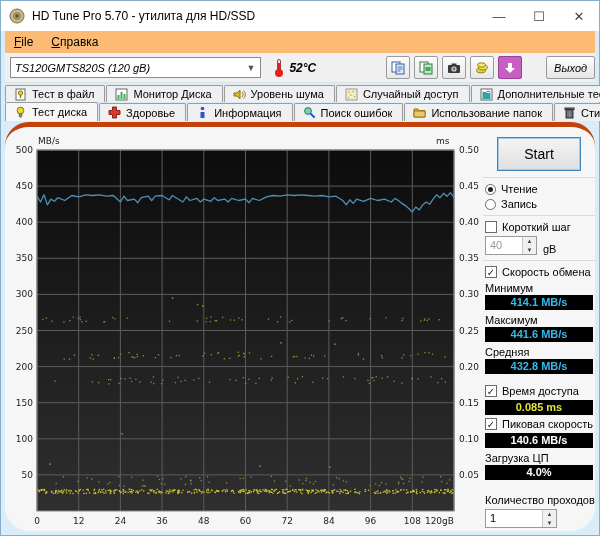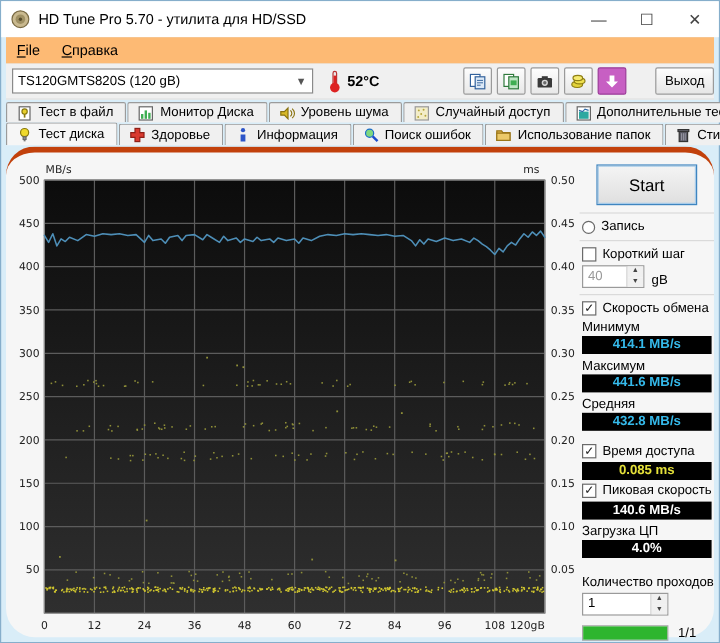--- a/index.html
+++ b/index.html
@@ -15,21 +15,21 @@
   .win-controls { display:flex; height:30px; }
   .win-btn { width:40px; height:30px; display:flex; align-items:center; justify-content:center;
              font-size:13px; color:#444; cursor:default; }
   
   .menubar { position:absolute; left:4px; top:30px; width:590px; height:22px; background:#fdba74;
              display:flex; align-items:center; font-size:12px; }
   .menu-item { padding:2px 9px; color:#000; }
   .menu-item .u { text-decoration:underline; }
   
   .toolbar { position:absolute; left:4px; top:52px; width:590px; height:30px; background:#f0f0f0;
-             display:flex; align-items:center; border-bottom:1px solid #e2e2e2; }
+             display:flex; align-items:center; border-bottom:1px solid #e2e2e2;font-style:italic; }
   .drive-select { margin-left:5px; width:258px; height:21px; background:#fff; border:1px solid #8a8a8a;
                   display:flex; align-items:center; font-size:11px; padding-left:4px; color:#000; }
   .drive-select .arrow { margin-left:auto; padding-right:5px; color:#555; font-size:9px; }
   .temp-wrap { display:flex; align-items:center; margin-left:14px; }
   .thermo { position:relative; width:8px; height:18px; margin-right:6px; }
   .thermo .stem { position:absolute; left:2px; top:0; width:4px; height:13px; background:#e8e8e8;
                   border:1px solid #b33; border-radius:2px; }
   .thermo .mercury { position:absolute; left:3px; top:4px; width:2px; height:9px; background:#d22; }
   .thermo .bulb { position:absolute; left:0; bottom:0; width:8px; height:8px; background:#d22; border-radius:50%; }
   .temp-text { font-size:12px; font-weight:bold; color:#000; }
@@ -991,20 +991,24 @@
         <rect x="271.25" y="211.052" width="1.5" height="1.5" fill="#8f8f38"></rect>
         <rect x="325.1125" y="212.49599999999998" width="1.5" height="1.5" fill="#8f8f38"></rect>
         <rect x="193.0625" y="174.23000000000002" width="1.5" height="1.5" fill="#8f8f38"></rect>
         <polyline points="28.0,65.2 31.5,71.0 35.0,63.8 38.4,73.9 41.9,68.1 45.4,70.3 48.9,66.7 55.8,69.5 62.8,64.5 69.7,65.9 76.7,63.8 83.6,64.5 90.5,63.8 97.5,65.2 104.4,64.5 111.4,71.0 114.9,65.2 118.4,69.5 125.3,68.1 128.8,71.7 132.3,66.7 139.2,65.2 142.7,69.5 146.1,65.2 153.1,64.5 160.0,68.8 163.5,64.5 167.0,66.7 173.9,71.0 177.4,65.9 180.9,69.5 187.9,67.4 191.3,71.0 194.8,68.1 201.8,70.3 205.2,66.7 208.7,69.5 215.7,68.1 219.1,71.0 222.6,67.4 229.6,69.5 236.5,68.1 240.0,71.7 243.5,67.4 250.4,69.5 257.4,65.9 264.3,64.5 271.3,65.2 278.2,63.8 285.2,64.5 292.1,63.8 299.1,64.5 306.0,65.2 312.9,64.5 319.9,65.9 326.9,65.2 333.8,69.5 337.3,73.9 340.8,68.8 344.2,72.4 347.7,68.1 354.6,70.3 361.6,67.4 368.6,69.5 375.5,68.1 382.4,71.0 385.9,67.4 389.4,69.5 392.9,72.4 396.3,74.6 399.8,77.5 403.3,81.1 406.8,76.0 410.3,78.9 413.7,73.9 417.2,71.0 420.7,73.2 424.1,68.1 427.6,63.8 431.1,66.7 434.6,62.3 438.0,65.2 441.5,61.6 445.0,66.7" fill="none" stroke="#4e8fb8" stroke-width="1.3" stroke-linejoin="round" stroke-linecap="round"></polyline>
       </svg>
 
     <div class="panel">
       <button class="start-btn">Start</button>
       <div class="sep"></div>
       <div class="opt-row">
+        <span class="radio on"></span>
+        <span>Чтение</span>
+      </div>
+      <div class="opt-row">
         <span class="radio"></span>
         <span>Запись</span>
       </div>
       <div class="sep"></div>
       <div class="opt-row">
         <span class="checkbox"></span>
         <span>Короткий шаг</span>
       </div>
       <div class="spin-row">
         <span class="spinner disabled">

